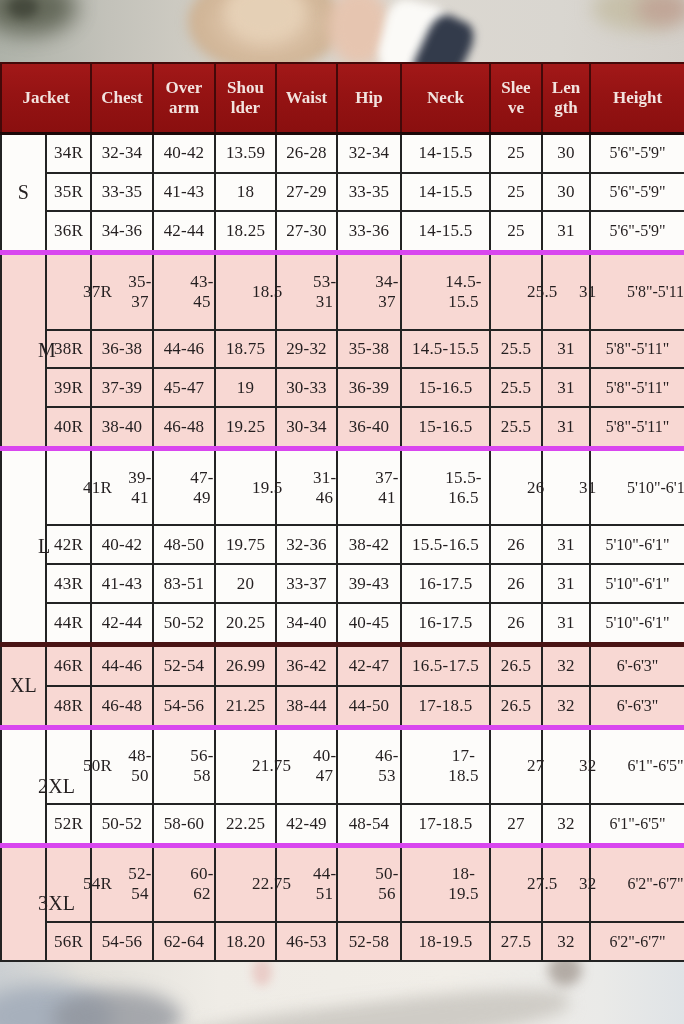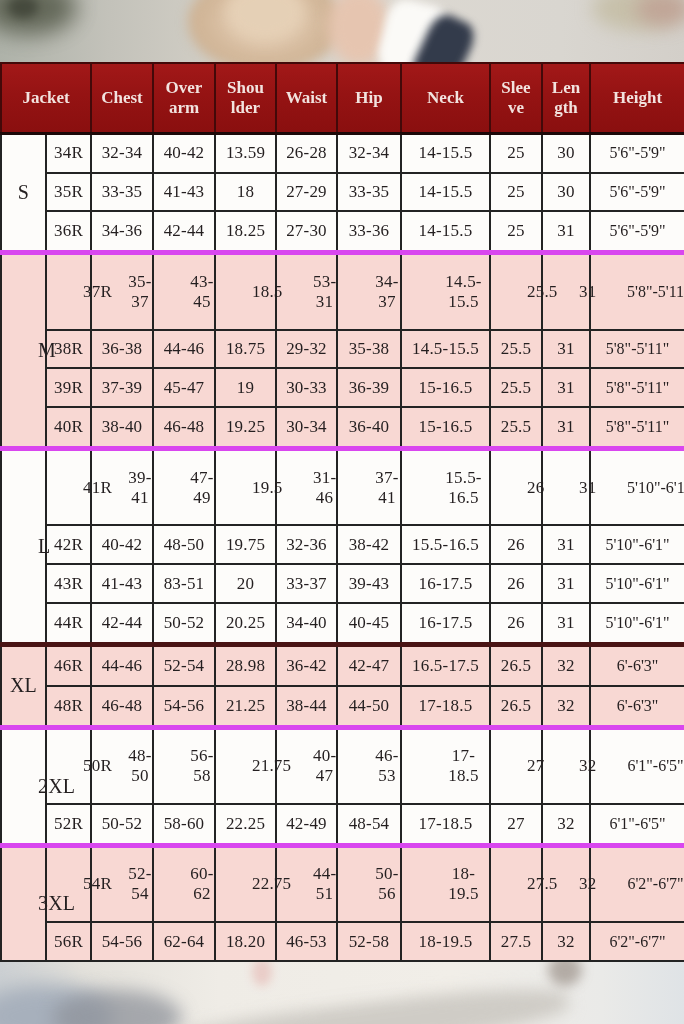--- a/index.html
+++ b/index.html
@@ -235,21 +235,21 @@
         <td class="col-neck">16-17.5</td>
         <td class="col-sleeve">26</td>
         <td class="col-length">31</td>
         <td class="col-height">5'10"-6'1"</td>
       </tr>
       <tr class="shade-pink heavy-start">
         <td rowspan="2" class="col-group">XL</td>
         <td class="col-size">46R</td>
         <td class="col-chest">44-46</td>
         <td class="col-overarm">52-54</td>
-        <td class="col-shoulder">28.98</td>
+        <td class="col-shoulder">26.99</td>
         <td class="col-waist">36-42</td>
         <td class="col-hip">42-47</td>
         <td class="col-neck">16.5-17.5</td>
         <td class="col-sleeve">26.5</td>
         <td class="col-length">32</td>
         <td class="col-height">6'-6'3"</td>
       </tr>
       <tr class="shade-pink">
         <td class="col-size">48R</td>
         <td class="col-chest">46-48</td>

